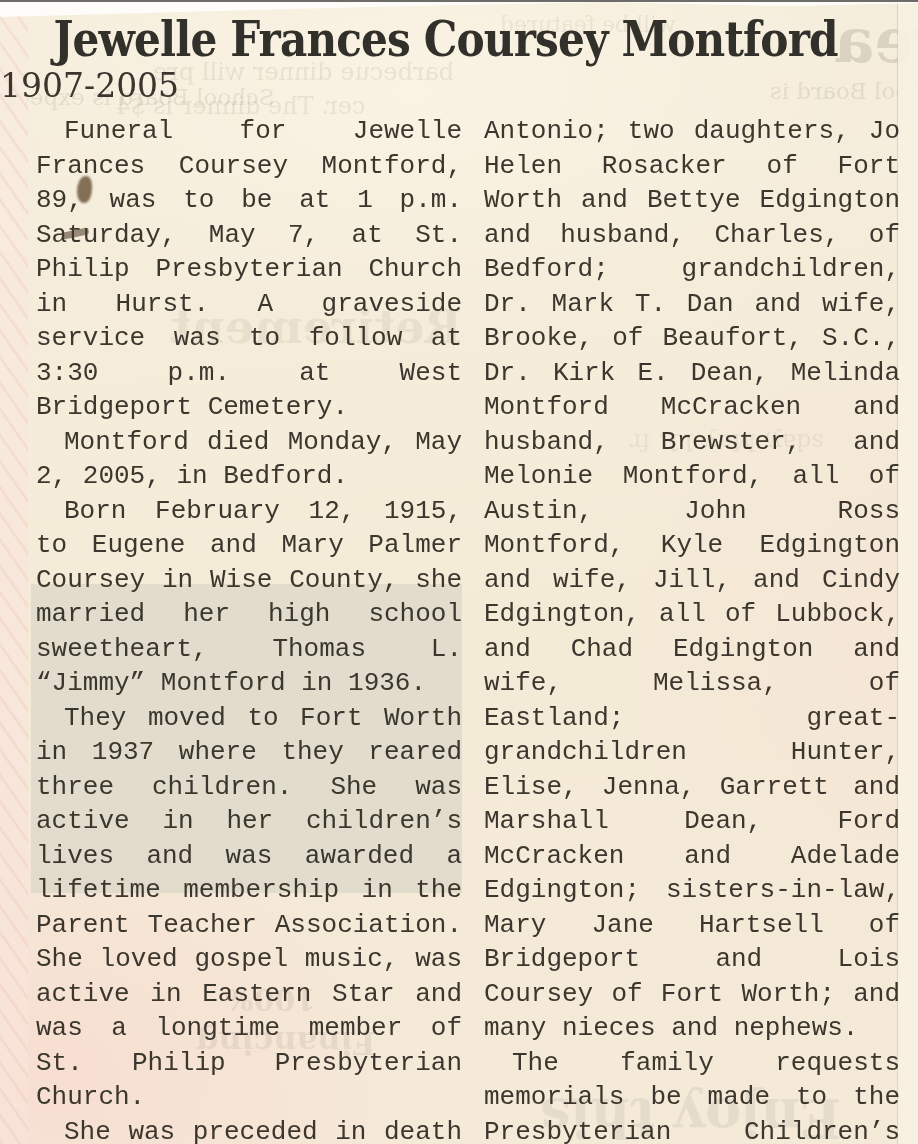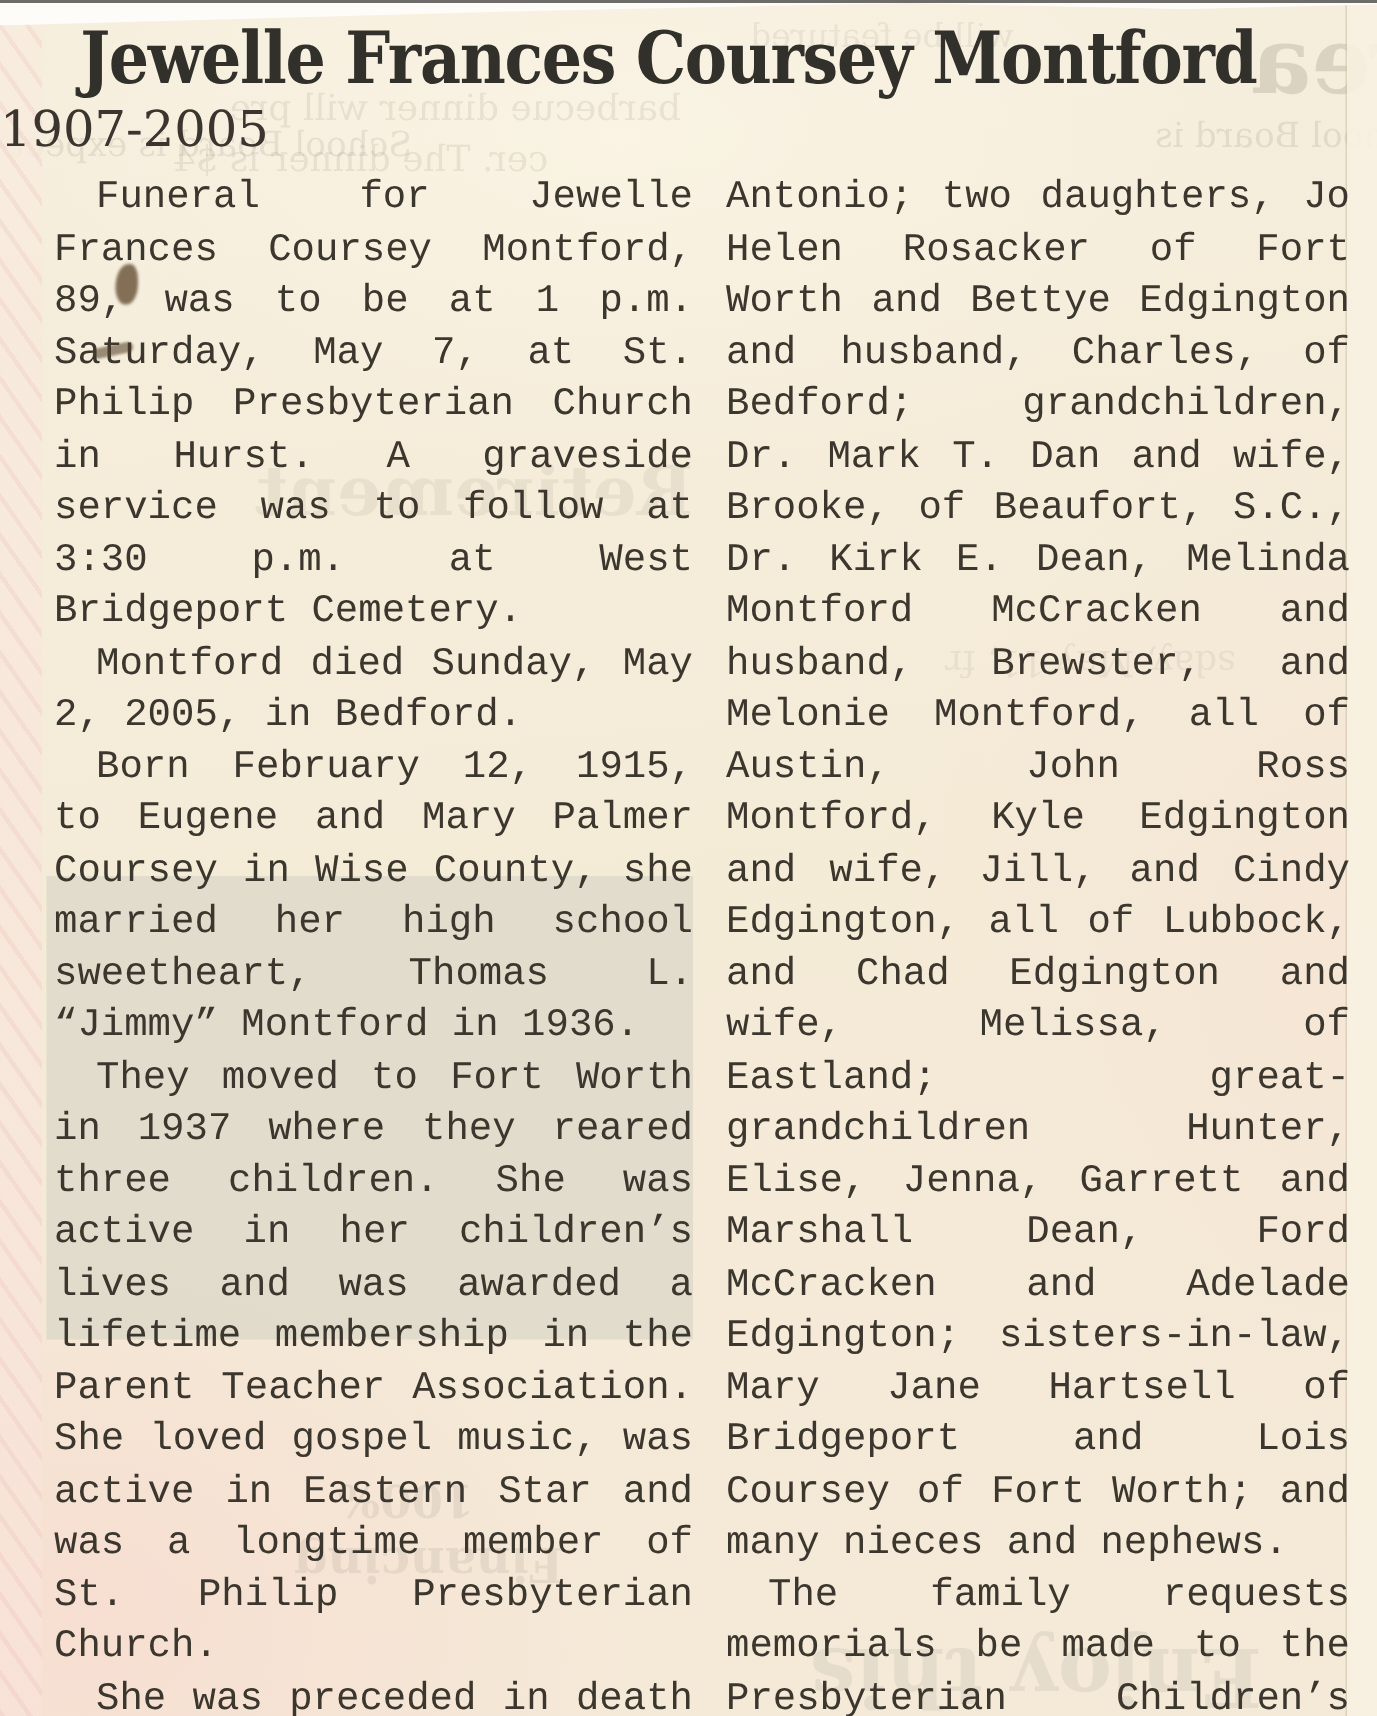--- a/index.html
+++ b/index.html
@@ -112,21 +112,21 @@
   <div class="smudge-b"></div>
 
   <div class="masthead">
     <h1 class="obit-title"><span>Jewelle Frances Coursey Montford</span></h1>
     <div class="obit-years">1907-2005</div>
   </div>
 
   <div class="columns">
     <div class="col col-left">
       <p>Funeral for Jewelle Frances Coursey Montford, 89, was to be at 1 p.m. Saturday, May 7, at St. Philip Presbyterian Church in Hurst. A graveside service was to follow at 3:30 p.m. at West Bridgeport Cemetery.</p>
-      <p>Montford died Sunday, May 2, 2005, in Bedford.</p>
+      <p>Montford died Monday, May 2, 2005, in Bedford.</p>
       <p>Born February 12, 1915, to Eugene and Mary Palmer Coursey in Wise County, she married her high school sweetheart, Thomas L. “Jimmy” Montford in 1936.</p>
       <p>They moved to Fort Worth in 1937 where they reared three children. She was active in her children’s lives and was awarded a lifetime membership in the Parent Teacher Association. She loved gospel music, was active in Eastern Star and was a longtime member of St. Philip Presbyterian Church.</p>
       <p>She was preceded in death by her husband, four brothers and one family.</p>
       <p>She is survived by her son, former state Sen. John T. Montford and his wife, Debbie, of San</p>
     </div>
     <div class="col col-right">
       <p class="cont">Antonio; two daughters, Jo Helen Rosacker of Fort Worth and Bettye Edgington and husband, Charles, of Bedford; grandchildren, Dr. Mark T. Dan and wife, Brooke, of Beaufort, S.C., Dr. Kirk E. Dean, Melinda Montford McCracken and husband, Brewster, and Melonie Montford, all of Austin, John Ross Montford, Kyle Edgington and wife, Jill, and Cindy Edgington, all of Lubbock, and Chad Edgington and wife, Melissa, of Eastland; great-grandchildren Hunter, Elise, Jenna, Garrett and Marshall Dean, Ford McCracken and Adelade Edgington; sisters-in-law, Mary Jane Hartsell of Bridgeport and Lois Coursey of Fort Worth; and many nieces and nephews.</p>
       <p>The family requests memorials be made to the Presbyterian Children’s Home of Itasca, 156 Private Road 443, Itasca, Texas 76055, or Happy Hill Farm Academy, 3846 N. Highway 144, Granbury, Texas 76048.</p>
 
     </div>

